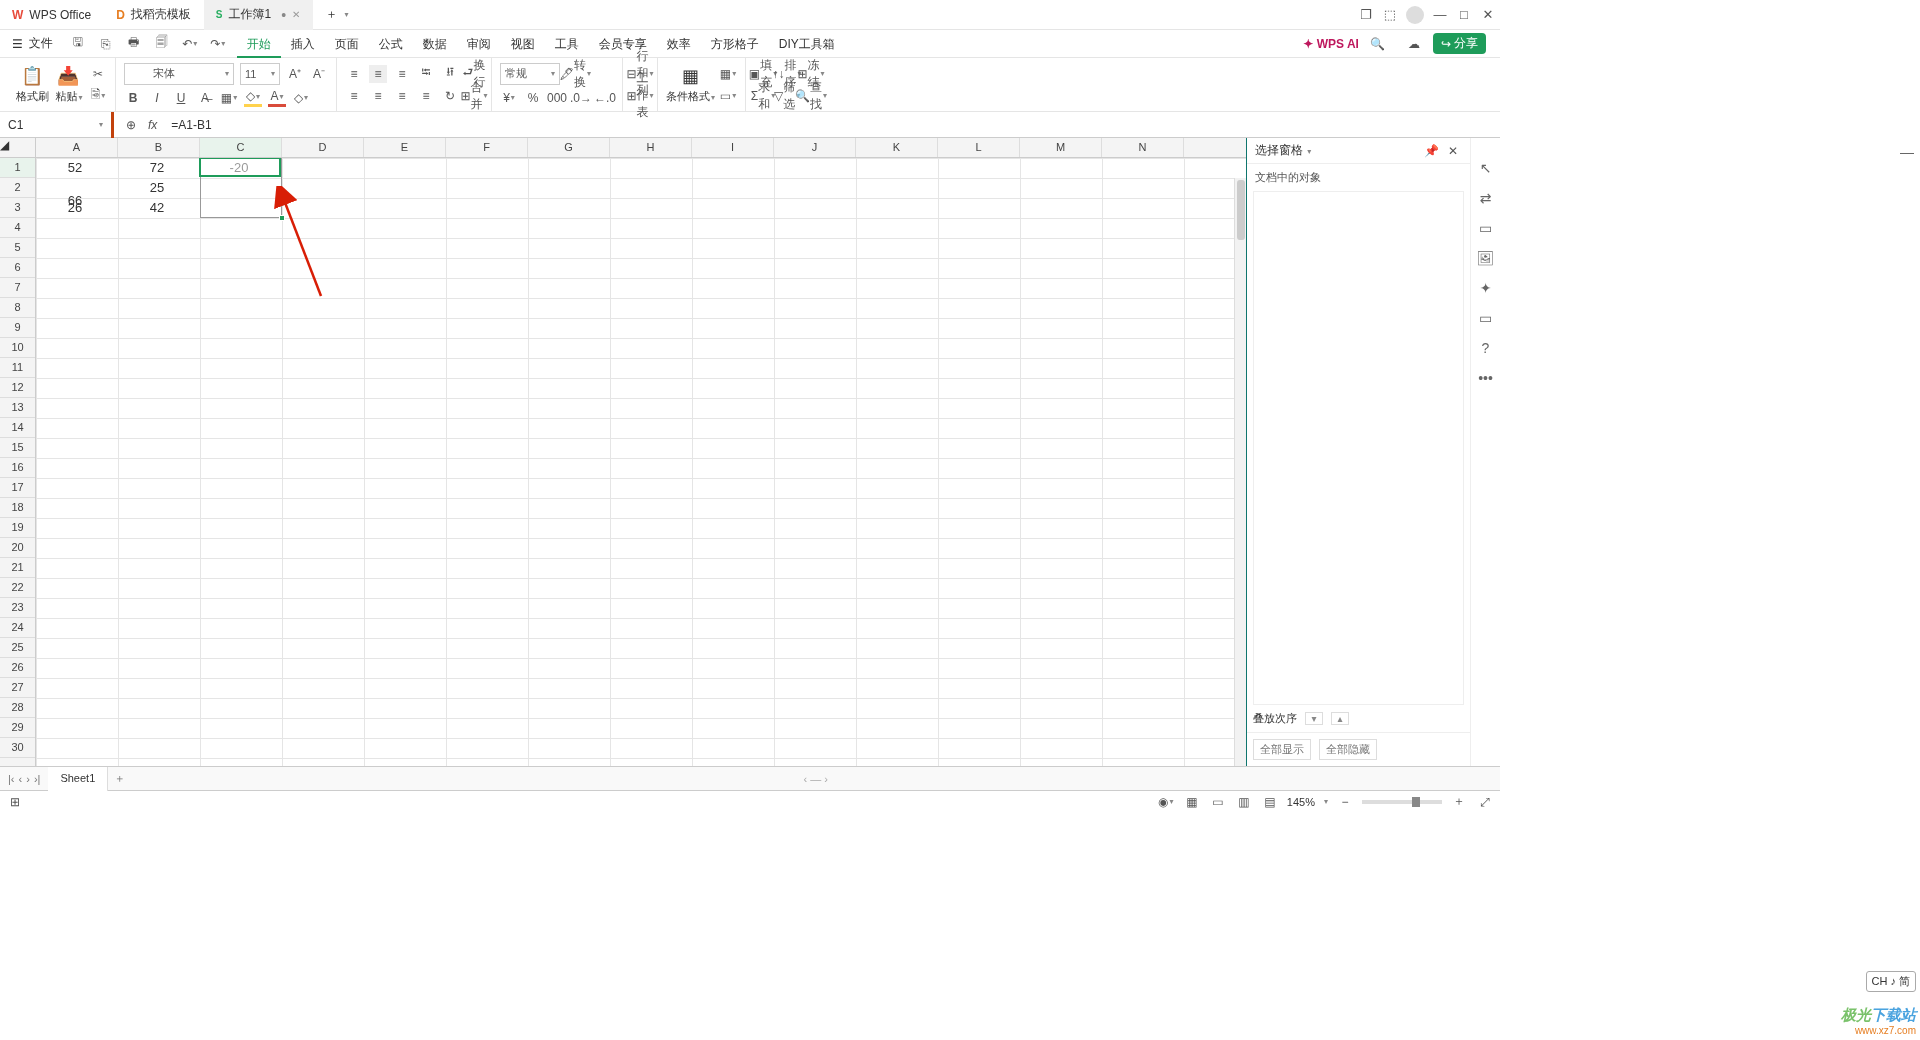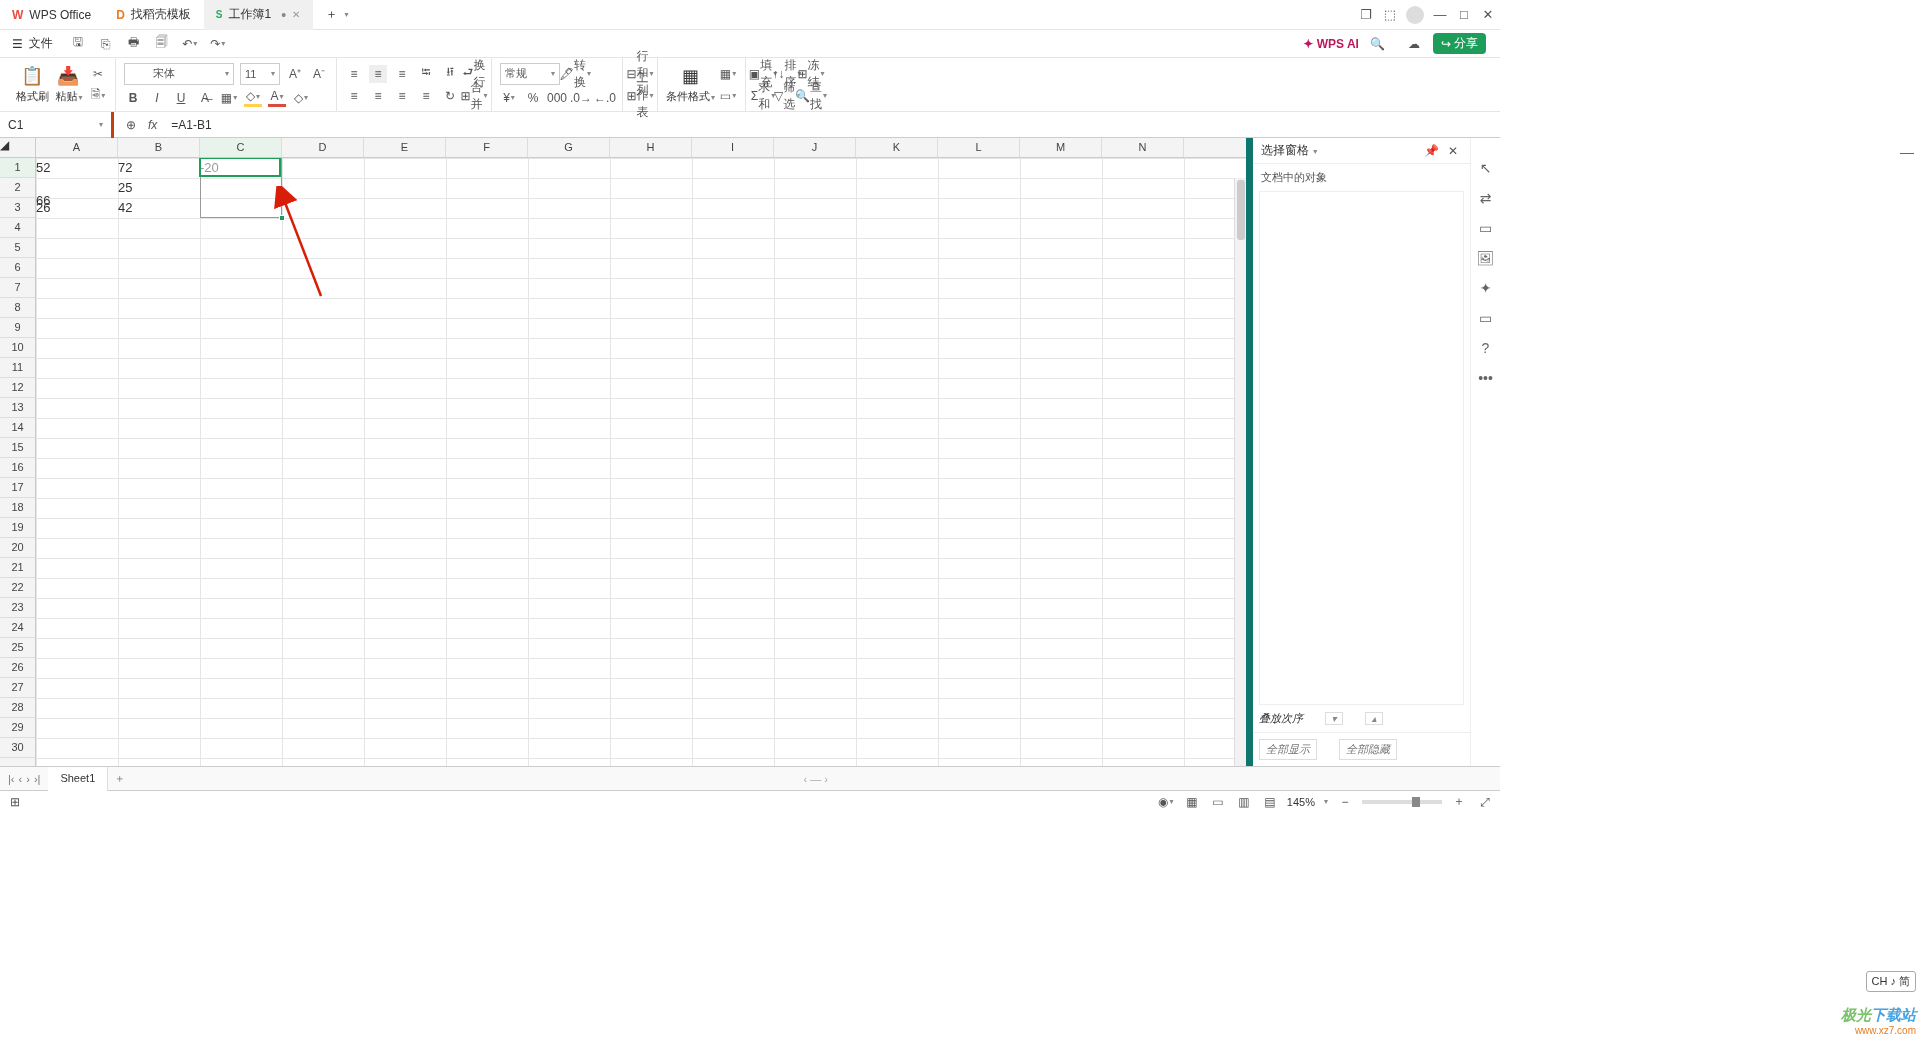--- a/index.html
+++ b/index.html
@@ -44,54 +44,54 @@
 
 
 .formula-bar { height: 26px; display: flex; align-items: center; border-bottom: 1px solid #ccc; }
 .name-box { width: 114px; border-right: 3px solid #c2410c; display: flex; align-items: center; justify-content: space-between; padding: 0 8px; height: 26px; }
 .fx-controls { display:flex; align-items:center; gap:8px; padding:0 8px; color:#555; }
 .formula-input { flex: 1; padding: 0 6px; font-size: 12px; }
 
 
 .main-area { display: flex; height: calc(100% - 30px - 28px - 54px - 26px - 24px - 22px); }
 .grid-wrap { flex: 1; display: flex; flex-direction: column; position: relative; }
-.right-sidepanel { width: 224px; border-left: 7px solid #0f766e; display:flex; flex-direction:column; }
+.right-sidepanel { width: 224px; border-left: 1px solid #0f766e; display:flex; flex-direction:column; }
 .right-sidebar { width: 30px; border-left: 1px solid #eee; display: flex; flex-direction: column; align-items: center; padding-top: 22px; gap: 14px; }
 .right-sidebar .ricon { color:#666; font-size:14px; cursor:pointer; }
 
 
 .col-headers { display:flex; height:20px; background:#f4f4f4; border-bottom:1px solid #ccc; }
 .corner { width:36px; border-right:1px solid #ccc; }
 .col-head { width:82px; text-align:center; font-size:11px; border-right:1px solid #ddd; line-height:19px; color:#444; cursor:pointer; }
 .col-head.sel { background:#e8f3ec; }
 
 .row-area { flex:1; overflow:hidden; display:flex; position:relative; }
 .row-headers { display:flex; flex-direction:column; width:36px; background:#f4f4f4; border-right:1px solid #ccc; }
 .row-head { height:20px; text-align:center; font-size:11px; border-bottom:1px solid #ddd; line-height:19px; color:#444; cursor:pointer; }
 .row-head.sel { background:#e8f3ec; }
 
 .cells { flex:1; position:relative; }
 .gridlines-h { position:absolute; inset:0; background-image: linear-gradient(#e5e5e5 1px, transparent 1px); background-size: 100% 20px; }
 .gridlines-v { position:absolute; inset:0; background-image: linear-gradient(90deg,#e5e5e5 1px, transparent 1px); background-size: 82px 100%; }
-.cell-text { position:absolute; text-align:left; padding-right:4px; font-size:13px; font-family: Arial; }
+.cell-text { position:absolute; text-align:center; padding-right:4px; font-size:13px; font-family: Arial; }
 .cell-text.w { width:82px; height:20px; line-height:19px; }
 
 
 .sel-main { position:absolute; border:2px solid #1e9c5a; background:rgba(255,255,255,0.5); width:82px; height:20px; pointer-events:none; }
 .sel-range { position:absolute; border:1px solid #999; width:82px; height:60px; pointer-events:none; }
 .fill-handle { position:absolute; width:6px; height:6px; background:#1e9c5a; border:1px solid #fff; }
 
 
 .arrow-svg { position:absolute; pointer-events:none; }
 
 
 .panel-head { height:26px; display:flex; align-items:center; justify-content:space-between; padding:0 8px; border-bottom:1px solid #eee; font-size:12px; }
 .panel-sub { padding:6px 8px; font-size:11px; color:#555; }
 .panel-body { flex:1; border:1px solid #eee; margin:0 6px; background:#fff; }
-.panel-foot { padding:6px; display:flex; align-items:center; gap:22px; font-size:11px;font-style:italic; }
+.panel-foot { padding:6px; display:flex; align-items:center; gap:8px; font-size:11px; }
 .panel-btn { border:1px solid #ddd; padding:2px 6px; color:#777; cursor:pointer; font-size:11px; }
 .stepbtn { border:1px solid #ddd; width:18px; text-align:center; cursor:pointer; font-size:10px; color:#888; }
 
 
 .sheet-bar { height:24px; display:flex; align-items:center; border-top:1px solid #ccc; background:#f9f9f9; font-size:11px; }
 .sheet-nav { display:flex; gap:4px; padding:0 8px; color:#777; }
 .sheet-tab { padding:0 12px; border-right:1px solid #ddd; height:24px; line-height:23px; background:#fff; cursor:pointer; }
 .sheet-add { padding:0 6px; color:#777; cursor:pointer; }
 .sheet-hscroll { flex:1; display:flex; align-items:center; justify-content:center; color:#aaa; }
 
@@ -150,20 +150,34 @@
     <span>文件</span>
   </div>
   <div class="qat">
     <span class="icon-btn">🖫</span>
     <span class="icon-btn">⎘</span>
     <span class="icon-btn">🖶</span>
     <span class="icon-btn">🗐</span>
     <span class="icon-btn">↶<span class="splitdown">▾</span></span>
     <span class="icon-btn">↷<span class="splitdown">▾</span></span>
   </div>
+  <div id="menu-tabs" style="display:flex;">
+      <div class="menu-tab menu-tab-active">开始</div>
+      <div class="menu-tab">插入</div>
+      <div class="menu-tab">页面</div>
+      <div class="menu-tab">公式</div>
+      <div class="menu-tab">数据</div>
+      <div class="menu-tab">审阅</div>
+      <div class="menu-tab">视图</div>
+      <div class="menu-tab">工具</div>
+      <div class="menu-tab">会员专享</div>
+      <div class="menu-tab">效率</div>
+      <div class="menu-tab">方形格子</div>
+      <div class="menu-tab">DIY工具箱</div>
+    </div>
   <div class="menu-spacer"></div>
   <div class="menu-right">
     <span class="wpsai">✦ <span>WPS AI</span></span>
     <span class="icon-btn">🔍</span>
     <span class="icon-btn" style="margin-left:8px;">☁</span>
     <span class="share-btn">↪ <span>分享</span></span>
   </div>
 </div>
 
 <div class="ribbon">

